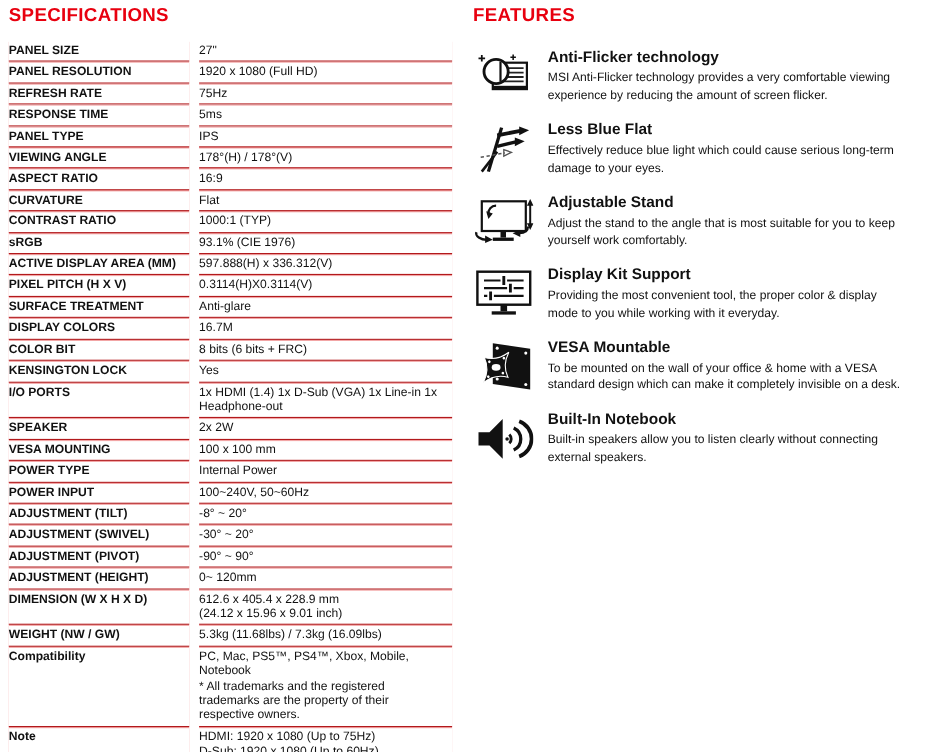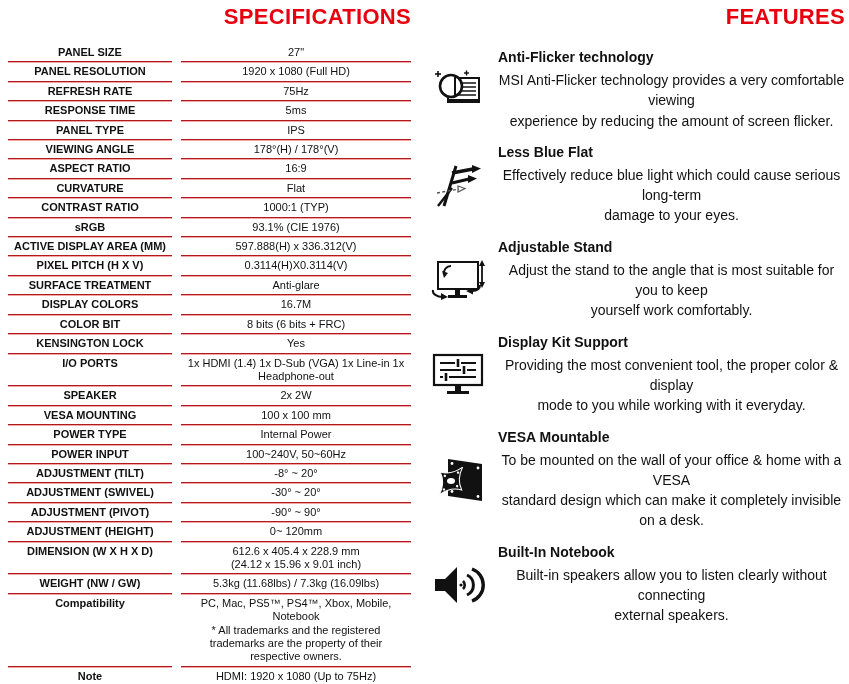--- a/index.html
+++ b/index.html
@@ -1,43 +1,42 @@
 <!DOCTYPE html>
 <html><head>
 <meta charset="utf-8">
 <style>
   html,body{margin:0;padding:0;}
   body{
     width:849px;height:684px;background:#fff;overflow:hidden;position:relative;
     font-family:"Liberation Sans",sans-serif;color:#111;
   }
   .section-title{
-    margin:0;font-size:22px;font-weight:bold;letter-spacing:.3px;
+    margin:0;font-size:17px;font-weight:bold;letter-spacing:.3px;
     color:var(--red,#e8000f);
-    text-align:right;
   }
   
   .spec-col{position:absolute;left:8px;top:4px;width:403px;}
   .spec-table{margin-top:13px;}
   .spec-row{display:flex;}
   .spec-label,.spec-value{
     border-bottom:1px solid var(--rule,#b2191c);
     box-shadow:0 1px 0 0 var(--rule-light,#f2a6a6);
-    padding:3px 0 2px;font-size:11px;line-height:1.22;text-align:center;
+    padding:3px 0 2px;font-size:11px;line-height:1.22;
   }
   .spec-label{width:164px;min-width:164px;margin-right:9px;font-weight:bold;}
   .spec-value{flex:1;white-space:pre-line;}
   
   .feat-col{position:absolute;left:430px;top:4px;width:415px;}
   .feat-list{margin-top:19px;display:flex;flex-direction:column;gap:13px;}
   .feat-item{display:flex;align-items:center;gap:12px;}
   .feat-icon{width:56px;min-width:56px;height:48px;display:flex;align-items:center;justify-content:center;}
   .feat-text{flex:1;}
   .feat-title{font-weight:bold;font-size:14px;margin:0 0 5px;}
-  .feat-desc{font-size:14px;line-height:1.45;white-space:pre-line;margin:0;text-align:center;}
+  .feat-desc{font-size:11px;line-height:1.45;white-space:pre-line;margin:0;}
 </style>
 </head>
 <body style="--red: #e8000f; --rule: #b2191c; --rule-light: #f2a6a6; color: rgb(17, 17, 17);">
 
 <section class="spec-col">
   <h1 class="section-title">SPECIFICATIONS</h1>
   <div class="spec-table">
   <div class="spec-row">
     <div class="spec-label">PANEL SIZE</div>
     <div class="spec-value">27"</div>

